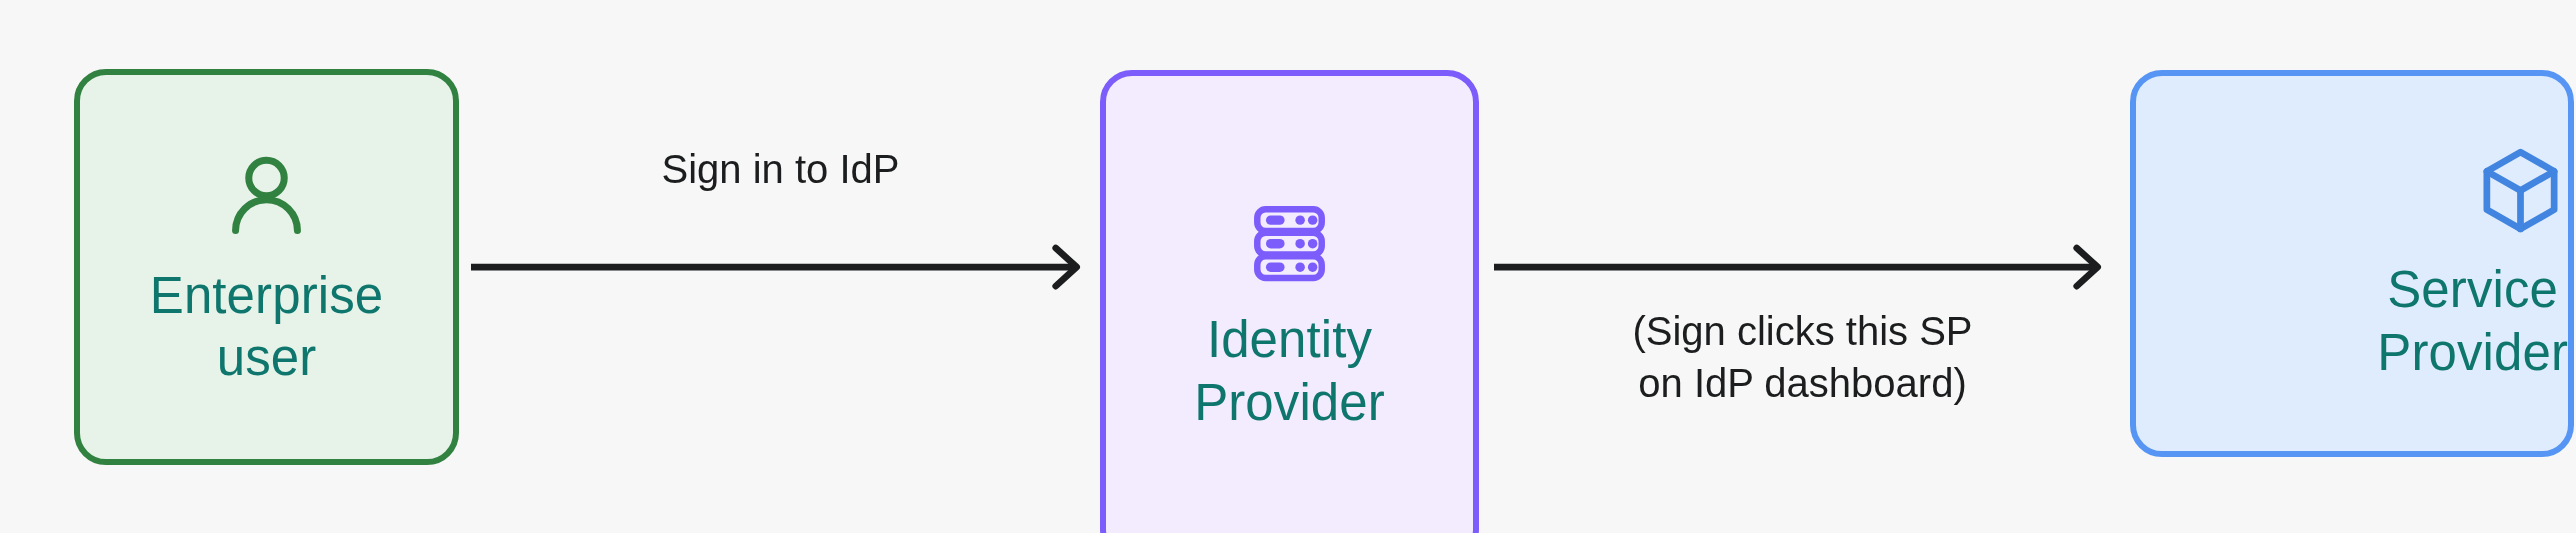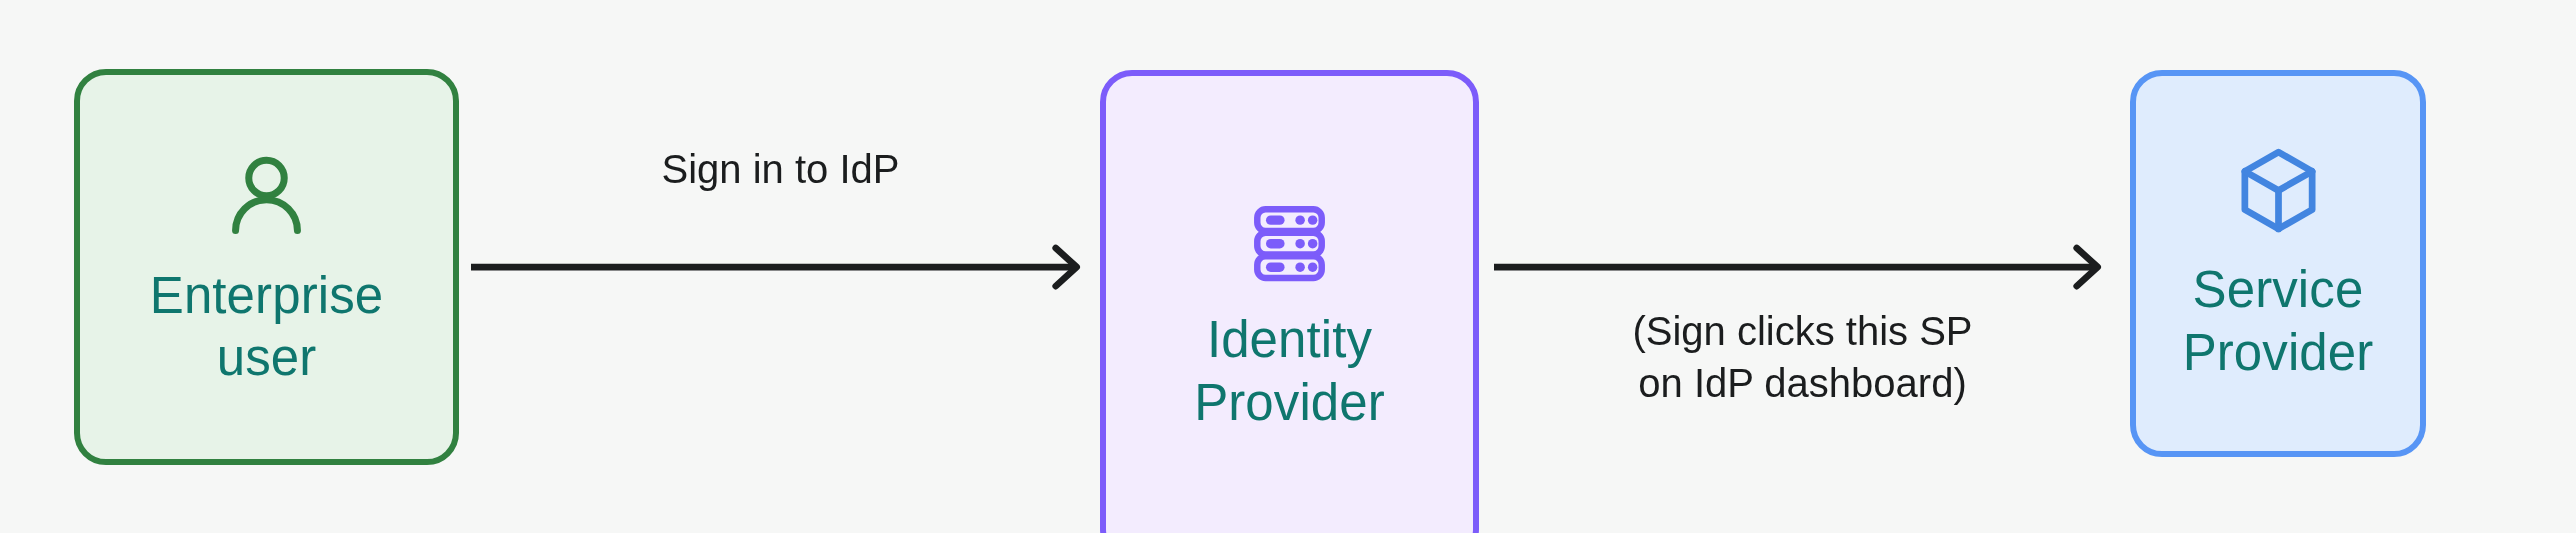--- a/index.html
+++ b/index.html
@@ -54,24 +54,25 @@
     left: 1100px;
     top: 70px;
     width: 379px;
     height: 491px;
     background: #f3ecfe;
     border: 6.7px solid #7c5cfa;
   }
   #node-sp {
     left: 2130px;
     top: 70px;
-    width: 296px;
+    width: 444px;
     height: 387px;
     background: #dfecfd;
     border: 6.7px solid #5795f5;
+    align-items: flex-end;
   }
 
   
   .edge {
     position: absolute;
   }
   .edge-line {
     position: absolute;
     left: 0;
     top: 0;

